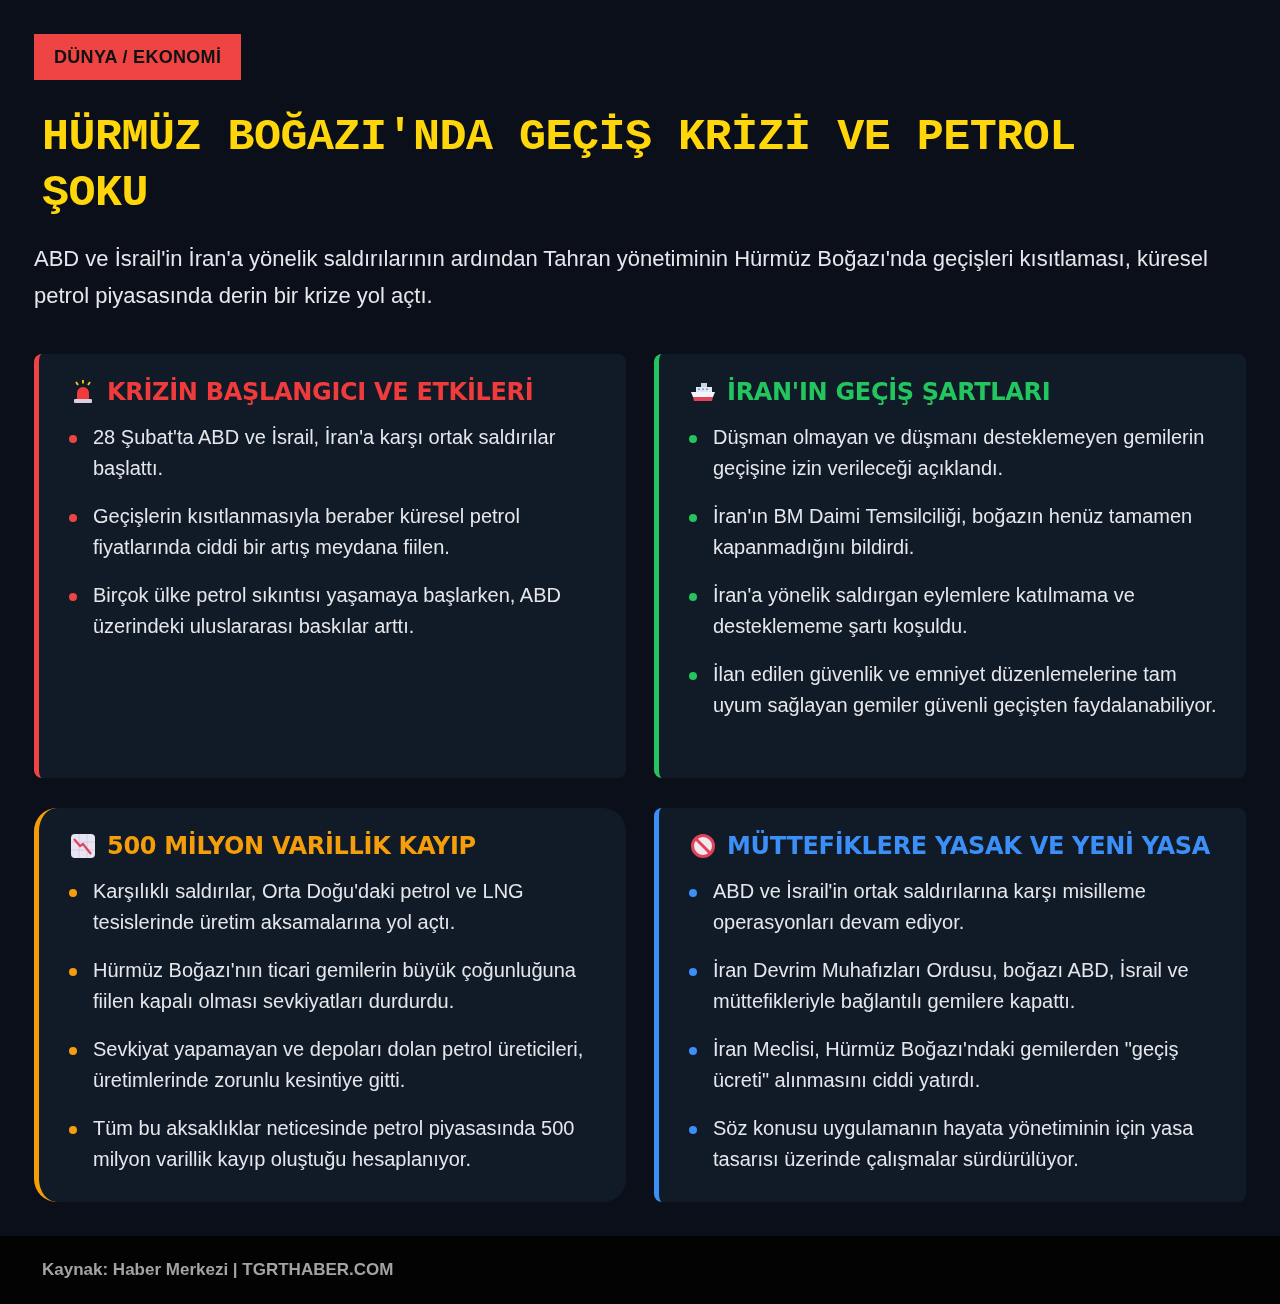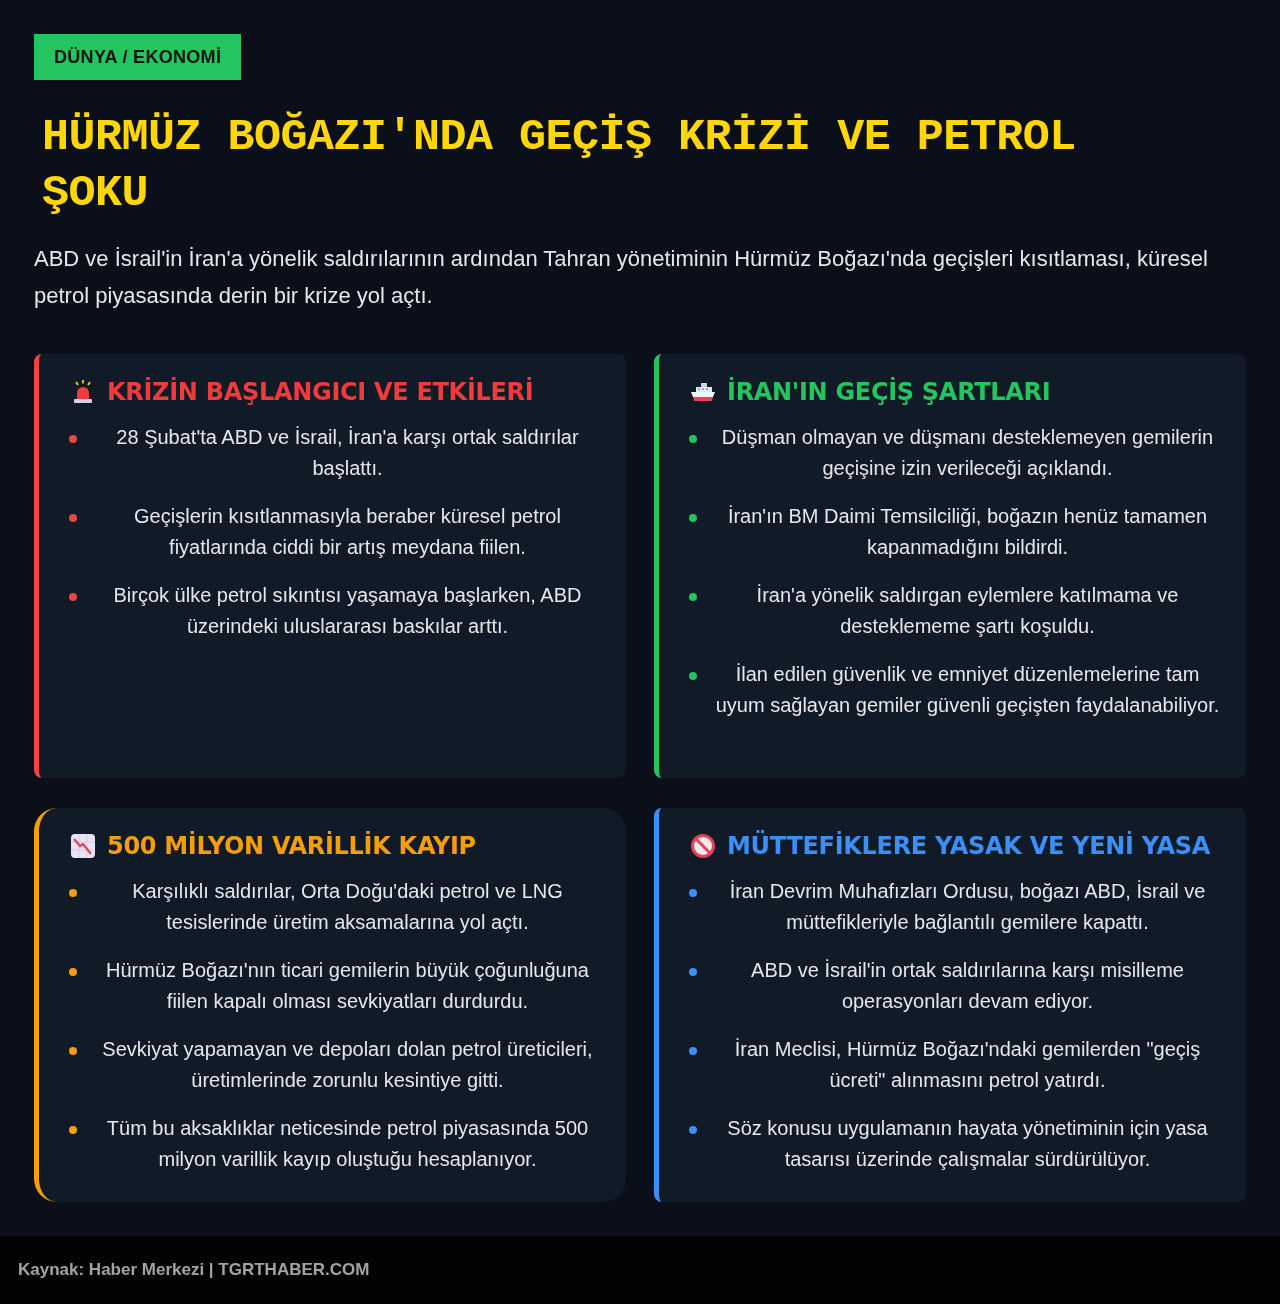--- a/index.html
+++ b/index.html
@@ -7,21 +7,21 @@
     width: 1280px; height: 1304px;
     background: #0b0f19;
     font-family: "Liberation Sans", "DejaVu Sans", sans-serif;
     color: #e5e7eb;
     position: relative;
     overflow: hidden;
   }
   .main { padding: 34px 34px 0 34px; }
   .category {
     display: inline-block;
-    background: #22c55e;
+    background: #ef4444;
     color: #111111;
     font-weight: 700;
     font-size: 18px;
     letter-spacing: 0.3px;
     padding: 13px 20px 12px 20px;
     line-height: 21px;
   }
   .title {
     margin: 30px 0 0 8px;
     color: #ffd60a;
@@ -73,21 +73,21 @@
   .card-title {
     font-family: "DejaVu Sans", "Liberation Sans", sans-serif;
     font-weight: 700;
     font-size: 24px;
     letter-spacing: -0.3px;
   }
   .red .card-title { color: #ef3b3b; }
   .green .card-title { color: #22c55e; }
   .orange .card-title { color: #f59e0b; }
   .blue .card-title { color: #3b8ff6; }
-  ul.items { list-style: none; margin: 0; padding: 0; text-align: center; }
+  ul.items { list-style: none; margin: 0; padding: 0; }
   ul.items li {
     position: relative;
     padding-left: 24px;
     font-size: 20px;
     line-height: 31px;
     color: #e5e7eb;
     margin-bottom: 17px;
   }
   ul.items li .dot {
     position: absolute; left: 0; top: 13px;
@@ -95,21 +95,21 @@
   }
   .red .dot { background: #ef4444; }
   .green .dot { background: #22c55e; }
   .orange .dot { background: #f59e0b; }
   .blue .dot { background: #3b8ff6; }
   .footer {
     position: absolute; left: 0; top: 1236px;
     width: 1280px; height: 68px;
     background: #030303;
     box-sizing: border-box;
-    padding-left: 18px;
+    padding-left: 42px;
     display: flex; align-items: center;
   }
   .footer-text {
     color: #a3a3a3;
     font-size: 17px;
     font-weight: 700;
   }
 </style>
 </head>
 <body>
@@ -193,23 +193,23 @@
     <div class="card-head">
       <span class="card-icon">
         <svg width="26" height="26" viewBox="0 0 26 26">
           <circle cx="13" cy="13" r="10.5" fill="#f3e8ec" stroke="#e0435a" stroke-width="3"></circle>
           <line x1="5.8" y1="5.8" x2="20.2" y2="20.2" stroke="#e0435a" stroke-width="3"></line>
         </svg>
       </span>
       <span class="card-title">MÜTTEFİKLERE YASAK VE YENİ YASA</span>
     </div>
     <ul class="items">
+      <li><span class="dot"></span><span>ABD ve İsrail'in ortak saldırılarına karşı misilleme operasyonları devam ediyor.</span></li>
       <li><span class="dot"></span><span>İran Devrim Muhafızları Ordusu, boğazı ABD, İsrail ve müttefikleriyle bağlantılı gemilere kapattı.</span></li>
-      <li><span class="dot"></span><span>ABD ve İsrail'in ortak saldırılarına karşı misilleme operasyonları devam ediyor.</span></li>
-      <li><span class="dot"></span><span>İran Meclisi, Hürmüz Boğazı'ndaki gemilerden "geçiş ücreti" alınmasını petrol yatırdı.</span></li>
+      <li><span class="dot"></span><span>İran Meclisi, Hürmüz Boğazı'ndaki gemilerden "geçiş ücreti" alınmasını ciddi yatırdı.</span></li>
       <li><span class="dot"></span><span>Söz konusu uygulamanın hayata yönetiminin için yasa tasarısı üzerinde çalışmalar sürdürülüyor.</span></li>
     </ul>
   </div>
 
 </div>
 
 <div class="footer">
   <span class="footer-text">Kaynak: Haber Merkezi | TGRTHABER.COM</span>
 </div>
 

